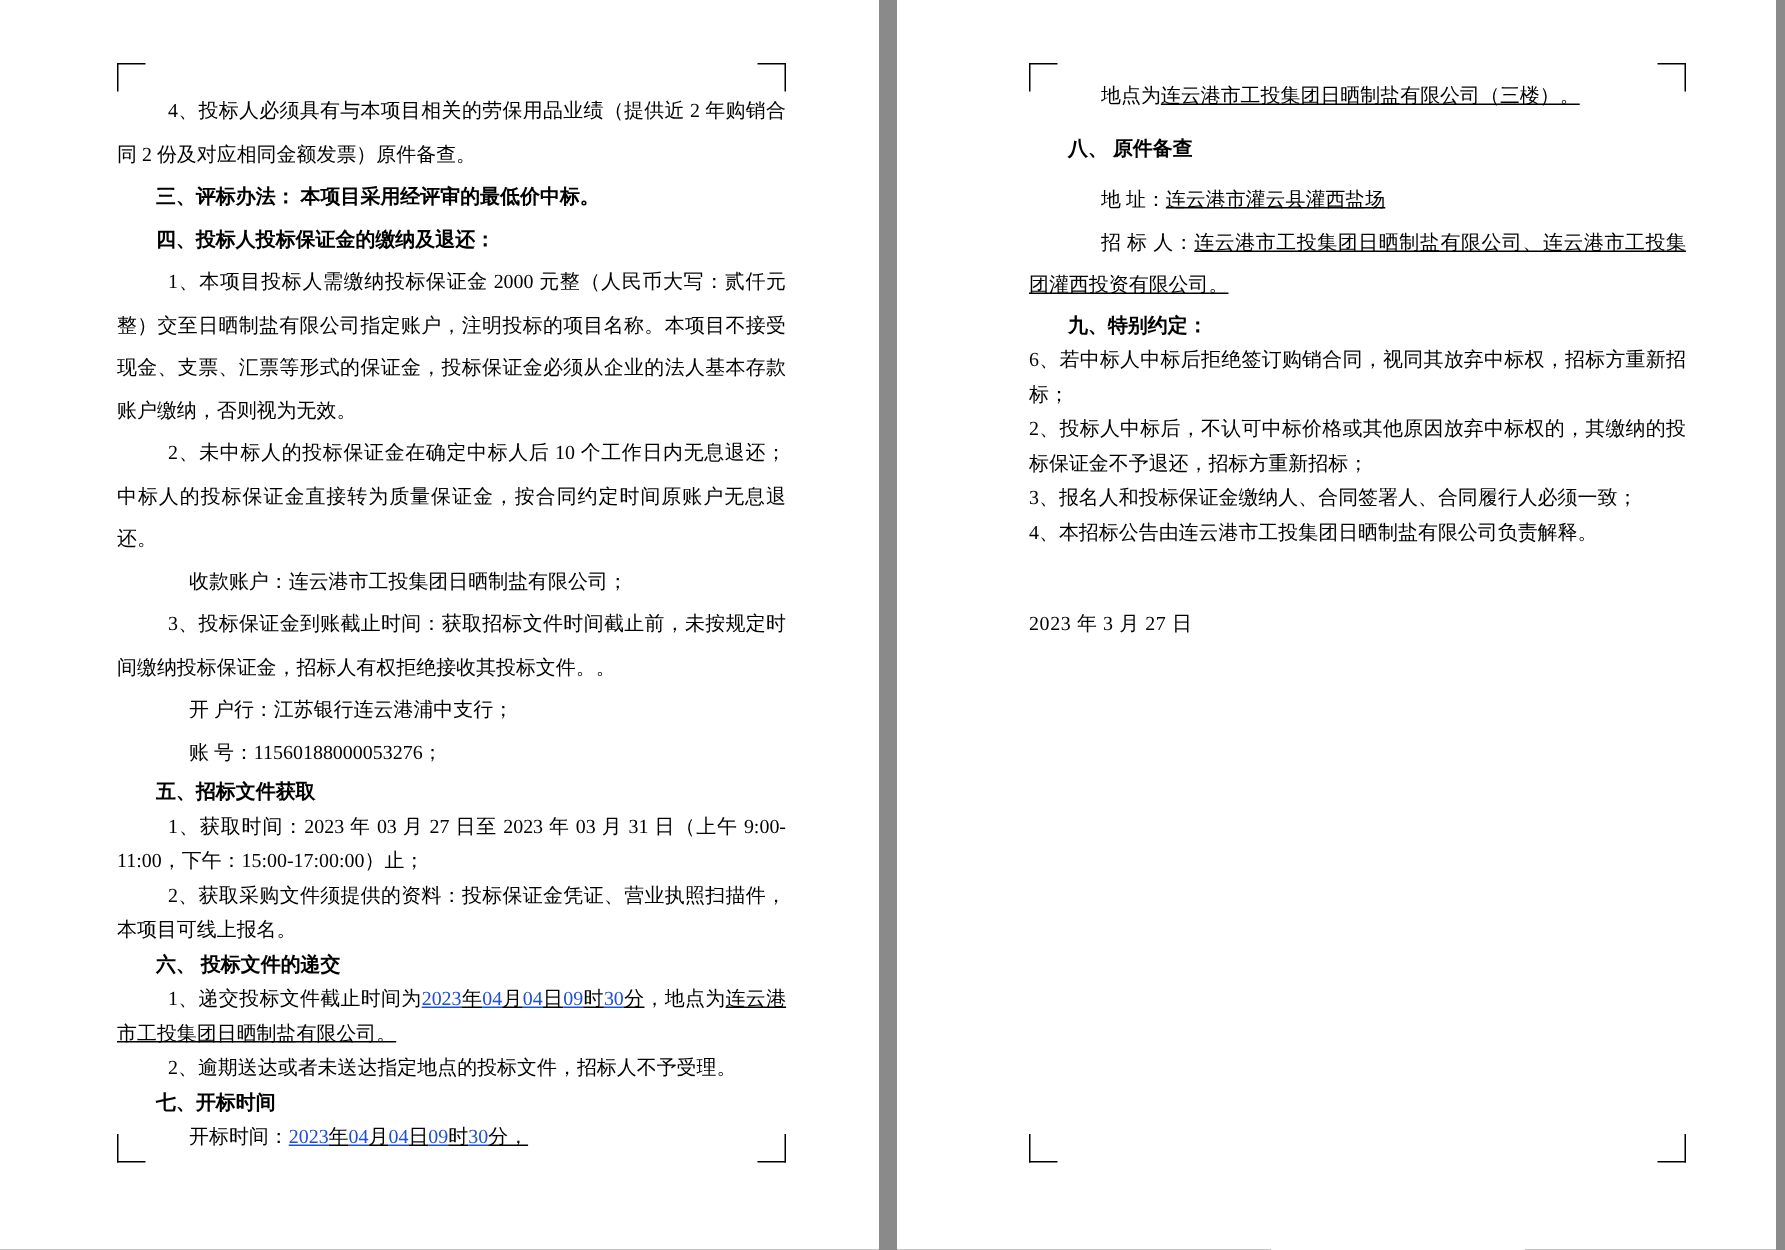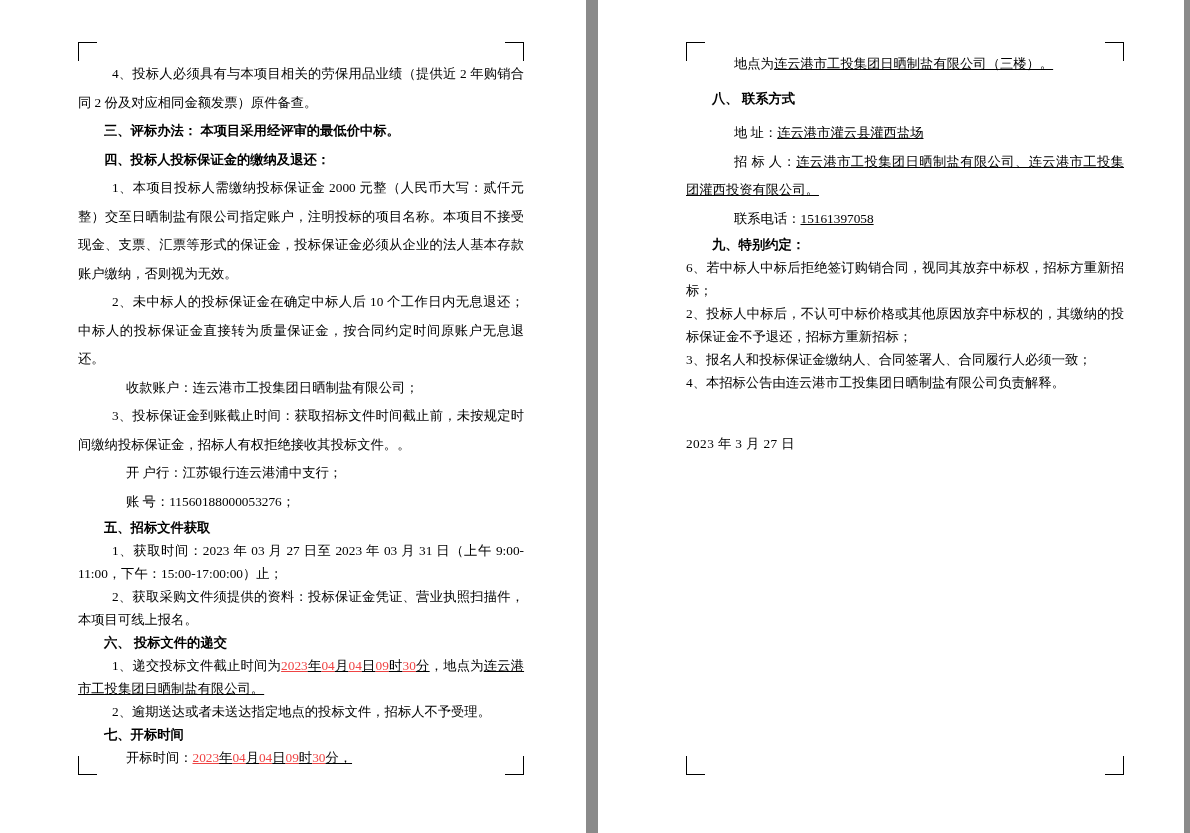--- a/index.html
+++ b/index.html
@@ -63,21 +63,21 @@
     left: 88px;
     right: 60px;
     top: 50px;
   }
   p {
     margin: 0;
   }
   .ind2 { text-indent: 34px; }
   .ind3 { text-indent: 48px; }
   .u { text-decoration: underline; }
-  .red-u { color: #ef4444; text-decoration: underline; }
+  .red-u { color: #1d4ed8; text-decoration: underline; }
   .tight { line-height: 23px; }
   .heading {
     font-weight: bold;
     text-indent: 26px;
   }
   .heading-r {
     font-weight: bold;
     text-indent: 0px;
   }
   .spacer-sm { height: 6px; }
@@ -154,36 +154,33 @@
     <div class="crop br" style="right:60px; bottom:58px;"></div>
 
     <div class="content">
 
       <p class="ind3">
         <span>地点为</span><span class="u">连云港市工投集团日晒制盐有限公司（三楼）。</span>
       </p>
 
       <div class="spacer-sm"></div>
 
-      <p class="heading">八、 联系方式</p>
+      <p class="heading">八、 原件备查</p>
 
       <div class="spacer-sm"></div>
 
       <p class="ind3">
         <span>地    址：</span><span class="u">连云港市灌云县灌西盐场</span>
       </p>
 
       <p class="ind3">
         <span>招 标 人：</span><span class="u">连云港市工投集团日晒制盐有限公司、连云港市工投集团灌西投资有限公司。</span>
       </p>
 
 
-      <p class="ind3">
-        <span>联系电话：</span><span class="u">15161397058</span>
-      </p>
 
       <p class="heading-r tight" style="text-indent:26px;">九、特别约定：</p>
 
       <p class="tight">6、若中标人中标后拒绝签订购销合同，视同其放弃中标权，招标方重新招标；</p>
 
       <p class="tight">2、投标人中标后，不认可中标价格或其他原因放弃中标权的，其缴纳的投标保证金不予退还，招标方重新招标；</p>
 
       <p class="tight">3、报名人和投标保证金缴纳人、合同签署人、合同履行人必须一致；</p>
 
       <p class="tight">4、本招标公告由连云港市工投集团日晒制盐有限公司负责解释。</p>

